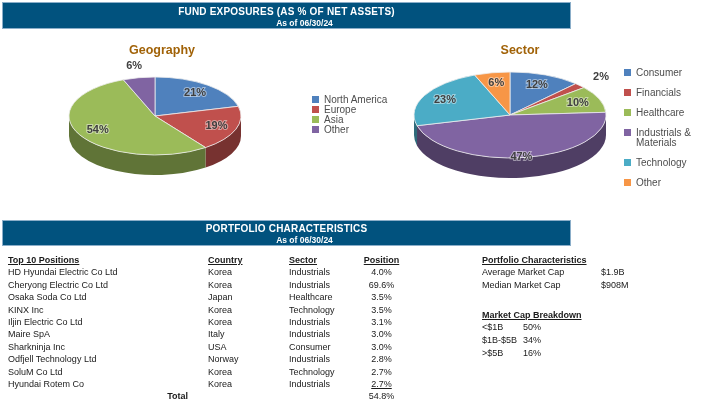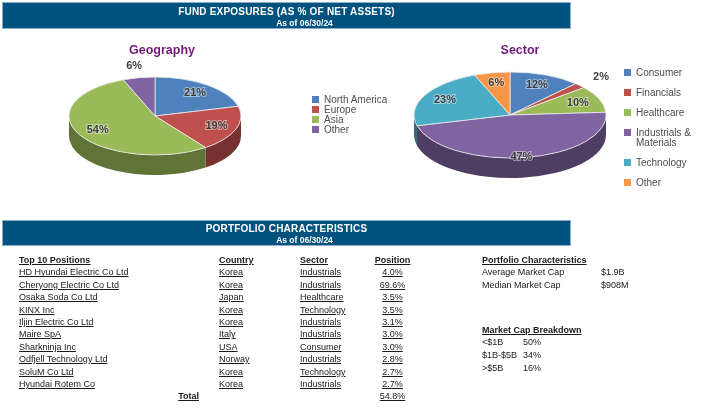--- a/index.html
+++ b/index.html
@@ -13,44 +13,44 @@
     position:absolute; left:2px; width:569px; box-sizing:border-box;
     background:var(--header-bar); border:1px solid var(--header-bar-border);
     color:var(--header-text); text-align:center;
   }
   .bar1 { top:2px; height:27px; padding-top:3px; }
   .bar2 { top:220px; height:26px; padding-top:2px; }
   .bar-title { font-size:10px; font-weight:bold; letter-spacing:.2px; }
   .bar-asof  { font-size:8.5px; font-weight:bold; margin-top:1px;padding-left:36px; }
 
   .chart-title { position:absolute; top:43px; width:140px; text-align:center;
-    font-size:12.5px; font-weight:bold; color:#701a75; }
+    font-size:12.5px; font-weight:bold; color:#a16207; }
   #geo-title { left:92px; } #sector-title { left:450px; }
 
   svg.pie { position:absolute; width:240px; height:148px; }
   #geo-svg { left:40px; top:50px; } #sector-svg { left:390px; top:50px; }
 
   .legend { position:absolute; display:flex; flex-direction:column;
     font-size:10px; color:var(--legend-text); }
   #geo-legend { left:312px; top:95px; gap:0; width:90px;text-align:right; }
   #sector-legend { left:624px; top:68px; gap:10px; width:90px; }
   .legend-item { display:flex; align-items:flex-start; gap:5px; line-height:10px; }
   .legend-sq { width:7px; height:7px; margin-top:1px; flex:none; }
 
-  #positions { position:absolute; left:19px; top:254px; width:392px;
-    font-size:9px; color:var(--body-text);text-decoration:underline; }
+  #positions { position:absolute; left:8px; top:254px; width:392px;
+    font-size:9px; color:var(--body-text); }
   .prow { display:grid; grid-template-columns:200px 81px 74px 37px;
     height:12.4px; line-height:12.4px; }
   .prow .c4 { text-align:center; }
   .phead span { font-weight:bold; text-decoration:underline; }
   .ptotal .c1 { font-weight:bold; text-align:right; width:180px; }
   .underl { text-decoration:underline; }
 
   .rpanel { position:absolute; left:482px; font-size:9px; color:var(--body-text); }
-  #charact { top:254px; } #breakdown { top:324px; }
+  #charact { top:254px; } #breakdown { top:309px; }
   .rtitle { font-weight:bold; text-decoration:underline; height:12.4px; line-height:12.4px; }
   .crow { display:grid; grid-template-columns:119px auto; height:12.4px; line-height:12.4px; }
   .brow { display:grid; grid-template-columns:41px auto; height:13px; line-height:13px; }
 </style>
 </head>
 <body>
 
 <div class="page" style="--header-bar: #01527E; --header-bar-border: #8BAEC9; --header-text: #FFFFFF; --pie-label: #3F3F3F; --legend-text: #4D4D4D; --body-text: #1A1A1A;">
 
   <div class="bar bar1">

